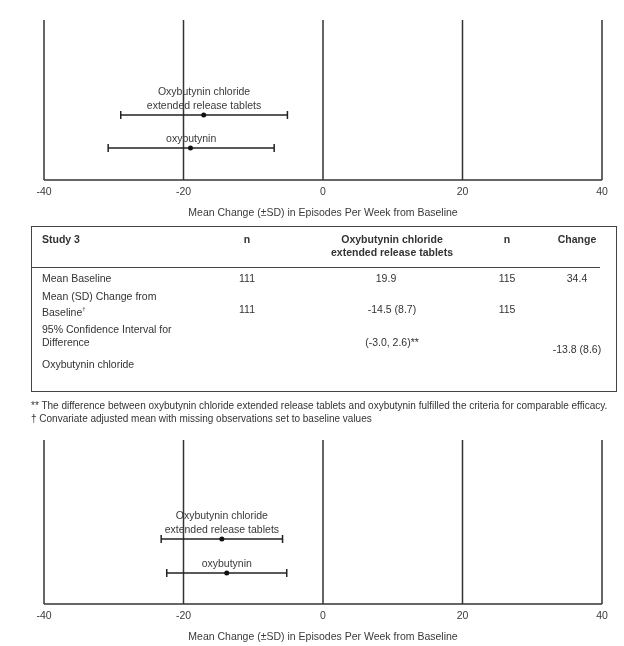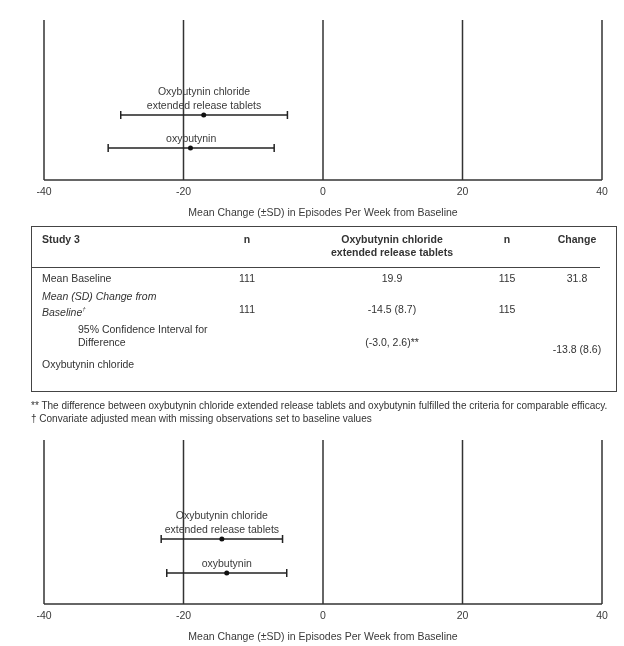--- a/index.html
+++ b/index.html
@@ -57,38 +57,38 @@
       <div>Oxybutynin chloride</div>
       <div>extended release tablets</div>
     </div>
     <div class="cell b c" style="left:450px; width:50px; top:6px;">n</div>
     <div class="cell b c" style="left:510px; width:70px; top:6px;">Change</div>
   </div>
 
   <div>
     <div class="cell" style="left:10px; top:45px;">Mean Baseline</div>
     <div class="cell c" style="left:190px; width:50px; top:45px;">111</div>
-    <div class="cell c" style="left:270px; width:180px; top:45px;">19.9</div>
+    <div class="cell c" style="left:264px; width:180px; top:45px;">19.9</div>
     <div class="cell c" style="left:450px; width:50px; top:45px;">115</div>
-    <div class="cell c" style="left:510px; width:70px; top:45px;">31.8</div>
+    <div class="cell c" style="left:510px; width:70px; top:45px;">34.4</div>
   </div>
 
   <div>
-    <div class="cell" style="left:10px; top:63px;font-style:italic;">
+    <div class="cell" style="left:10px; top:63px;">
       <div>Mean (SD) Change from</div>
       <div><span>Baseline</span><sup>†</sup></div>
     </div>
     <div class="cell c" style="left:190px; width:50px; top:76px;">111</div>
     <div class="cell c" style="left:270px; width:180px; top:76px;">-14.5 (8.7)</div>
     <div class="cell c" style="left:450px; width:50px; top:76px;">115</div>
     <div class="cell c" style="left:510px; width:70px; top:76px;margin-top:40px;">-13.8 (8.6)</div>
   </div>
 
   <div>
-    <div class="cell" style="left:10px; top:96px;margin-left:36px;">
+    <div class="cell" style="left:10px; top:96px;">
       <div>95% Confidence Interval for</div>
       <div>Difference</div>
     </div>
     <div class="cell c" style="left:270px; width:180px; top:109px;">(-3.0, 2.6)**</div>
   </div>
 
   <div>
     <div class="cell" style="left:10px; top:131px;">
       <div>Oxybutynin chloride</div>
     </div>

